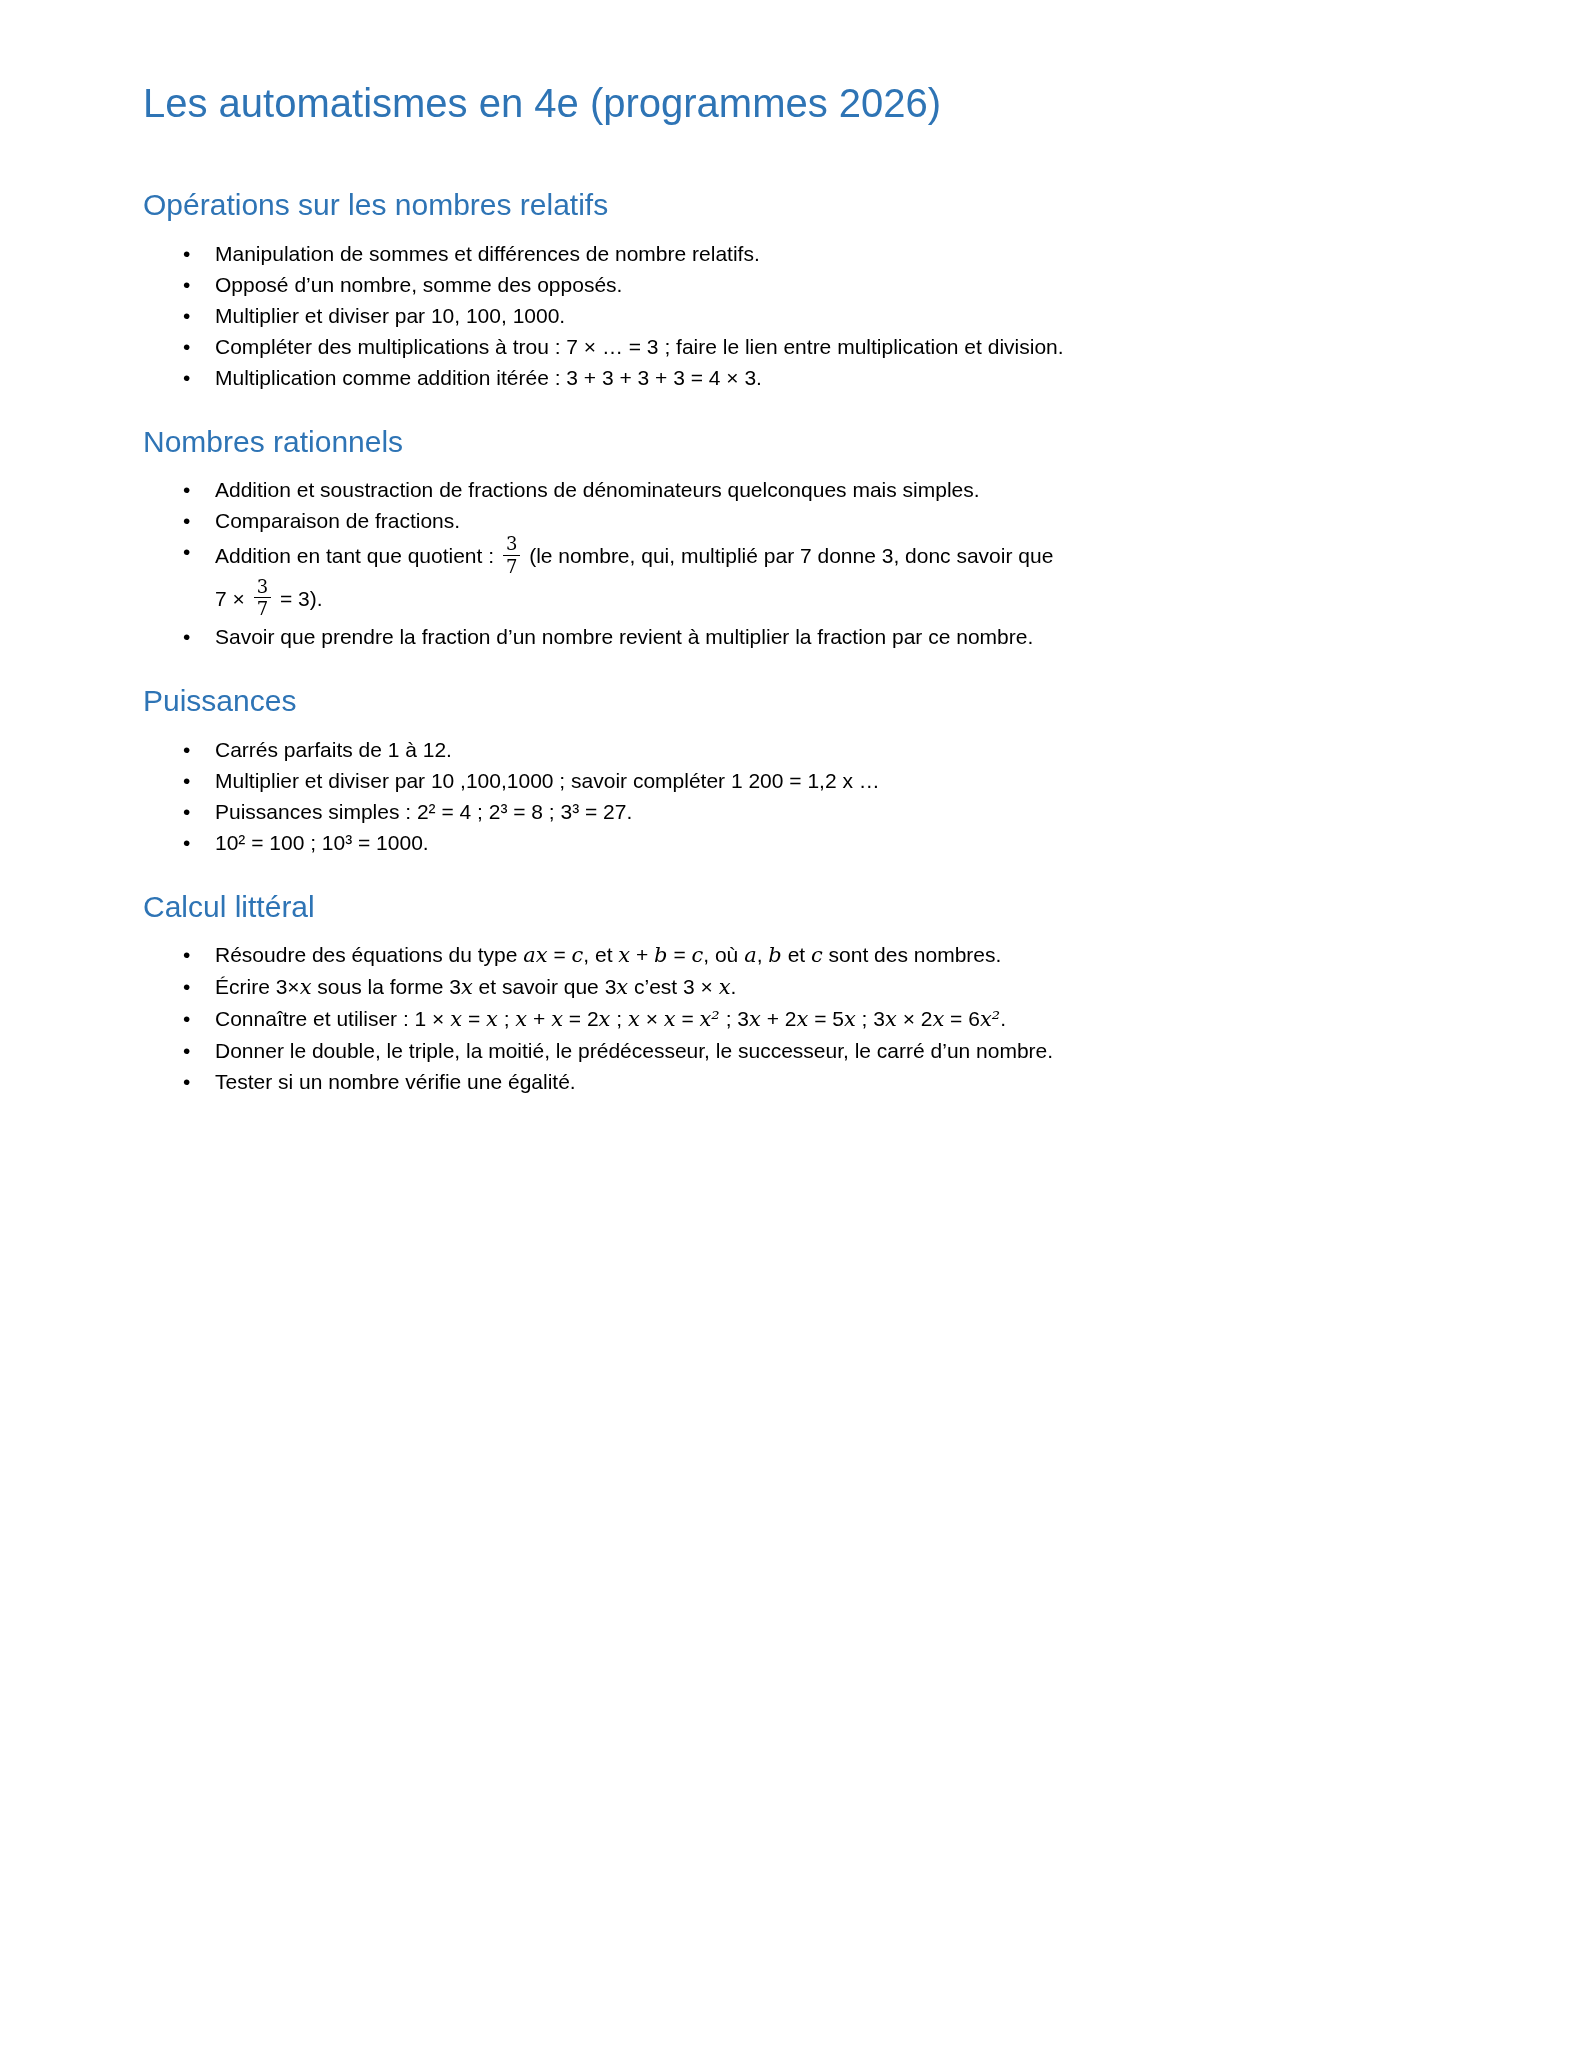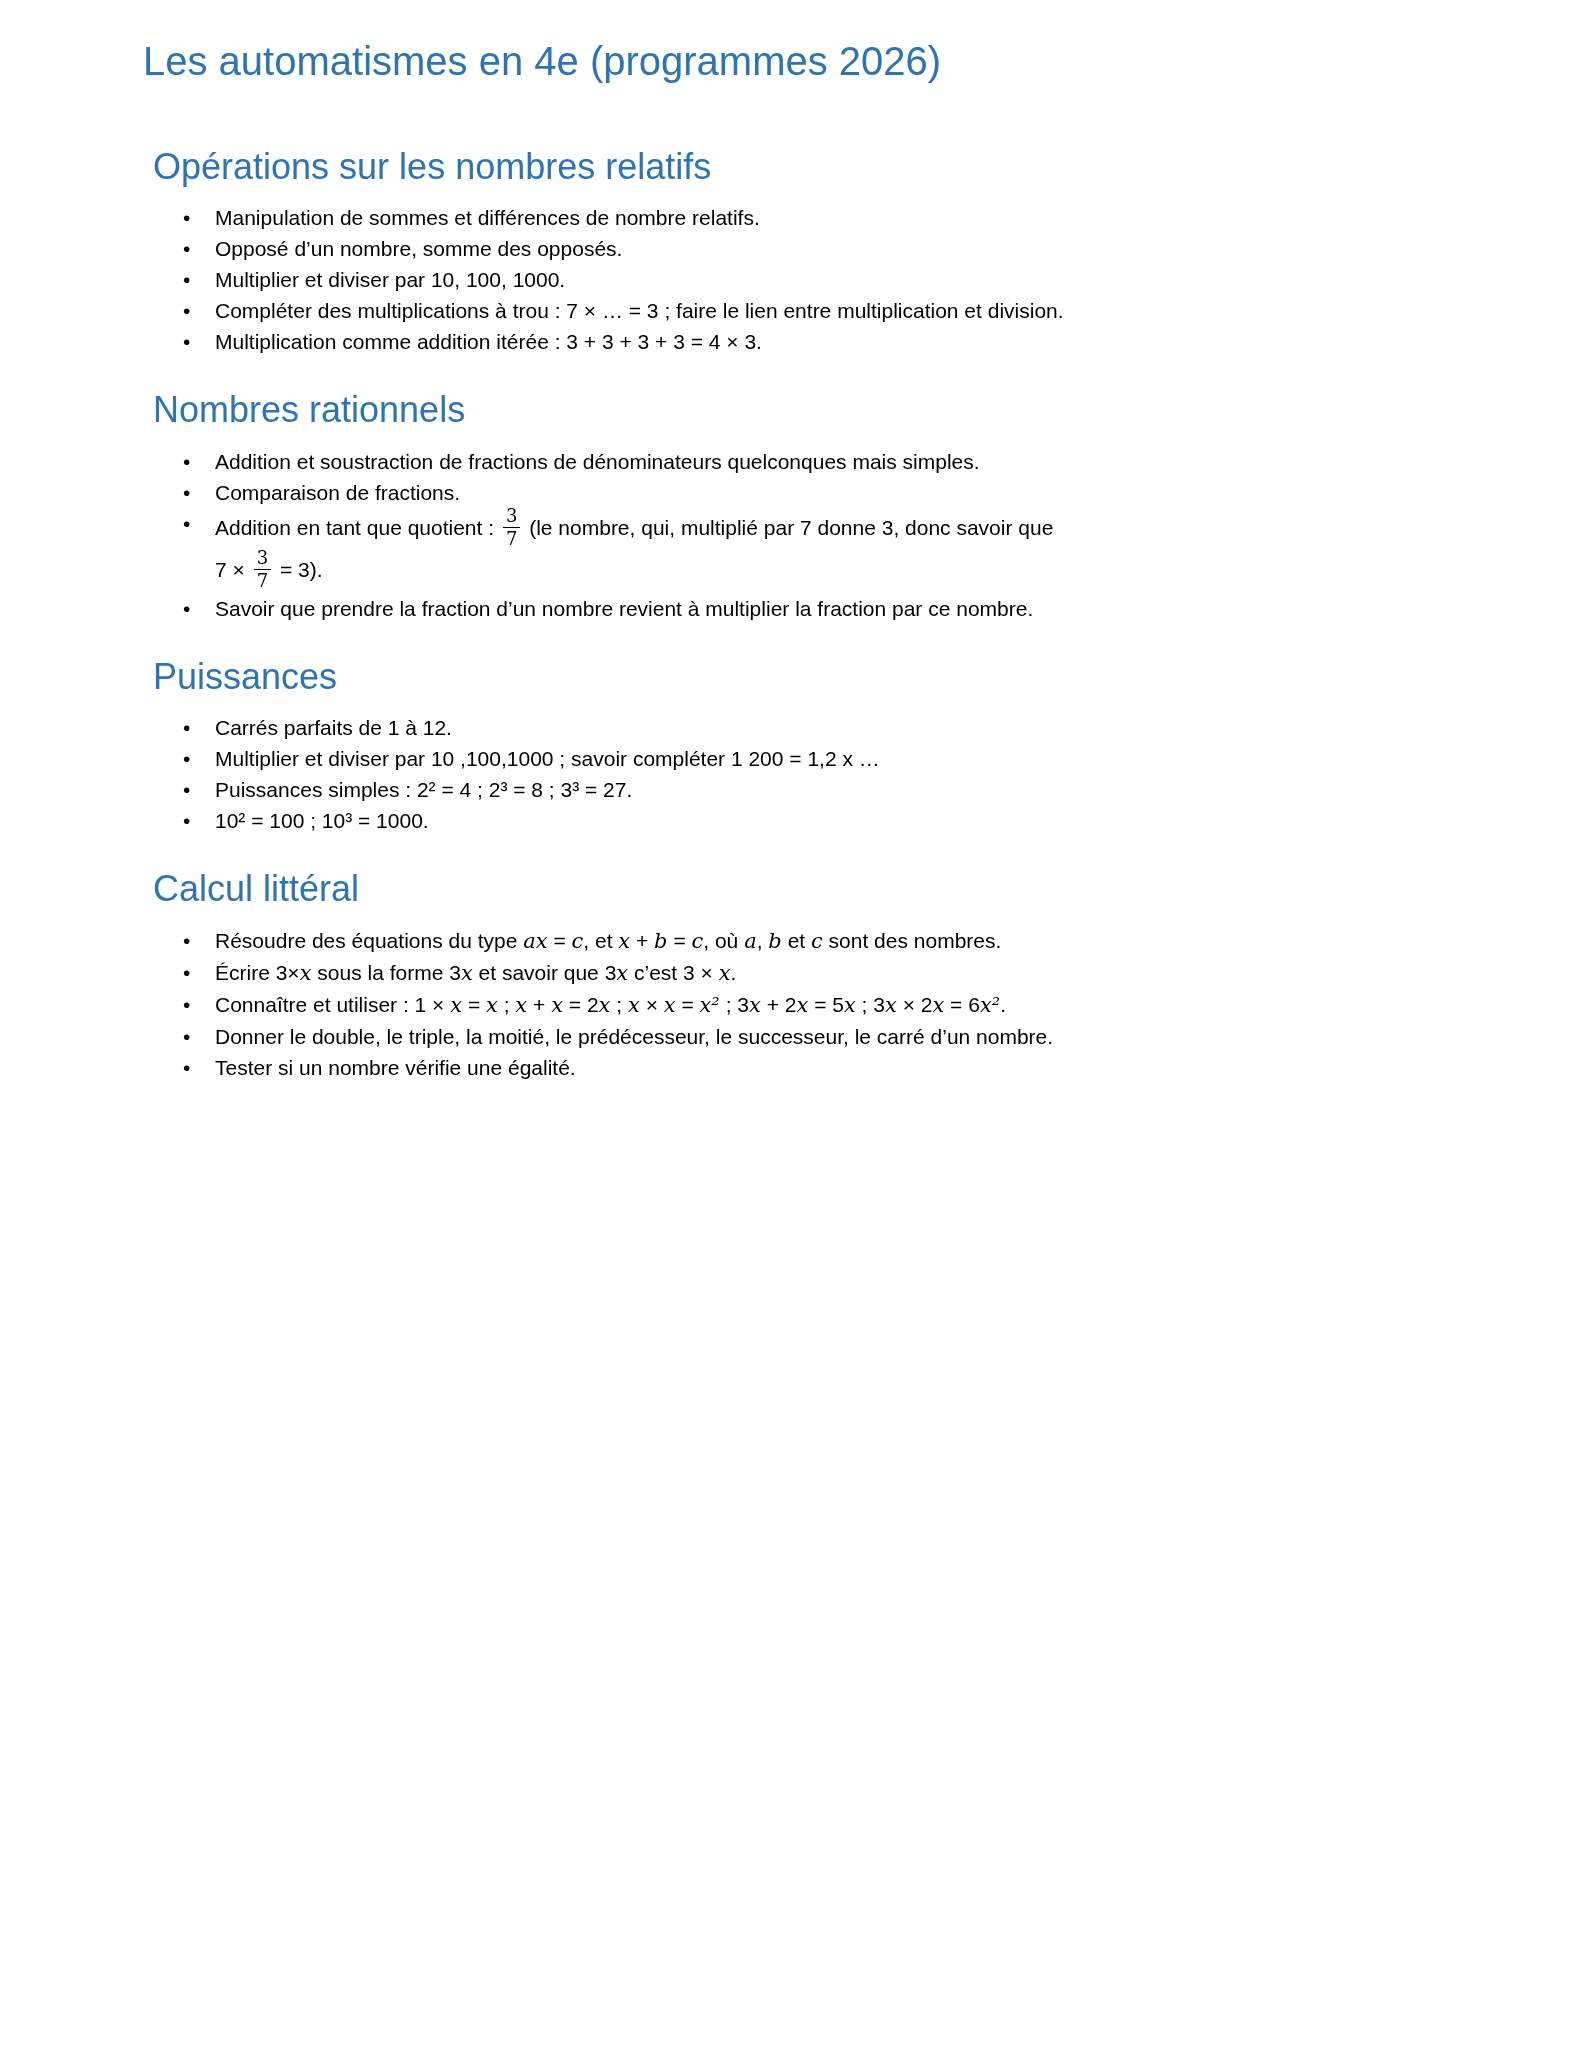--- a/index.html
+++ b/index.html
@@ -6,39 +6,39 @@
     margin: 0;
     padding: 0;
     background: #ffffff;
   }
   .page {
     position: relative;
     width: 1583px;
     height: 2048px;
     box-sizing: border-box;
     background: #ffffff;
-    padding: 38px 145px 0 143px;
+    padding: 80px 145px 0 143px;
     font-family: "Liberation Sans", sans-serif;
     color: #000000;
     overflow: hidden;
   }
   .doc-title {
     font-size: 40px;
     font-weight: 400;
     line-height: 1.15;
     color: #2E74B5;
     margin: 0 0 62px 0;
     letter-spacing: 0;
   }
   .heading {
-    font-size: 36px;
+    font-size: 30px;
     font-weight: 400;
     line-height: 1.15;
     color: #2E74B5;
-    margin: 32px 0 15px 10px;
+    margin: 32px 0 15px 0;
   }
   .bullets {
     list-style: none;
     margin: 7px 0 6px 0;
     padding: 0;
   }
   .bullets li {
     position: relative;
     padding-left: 72px;
     font-size: 21px;

